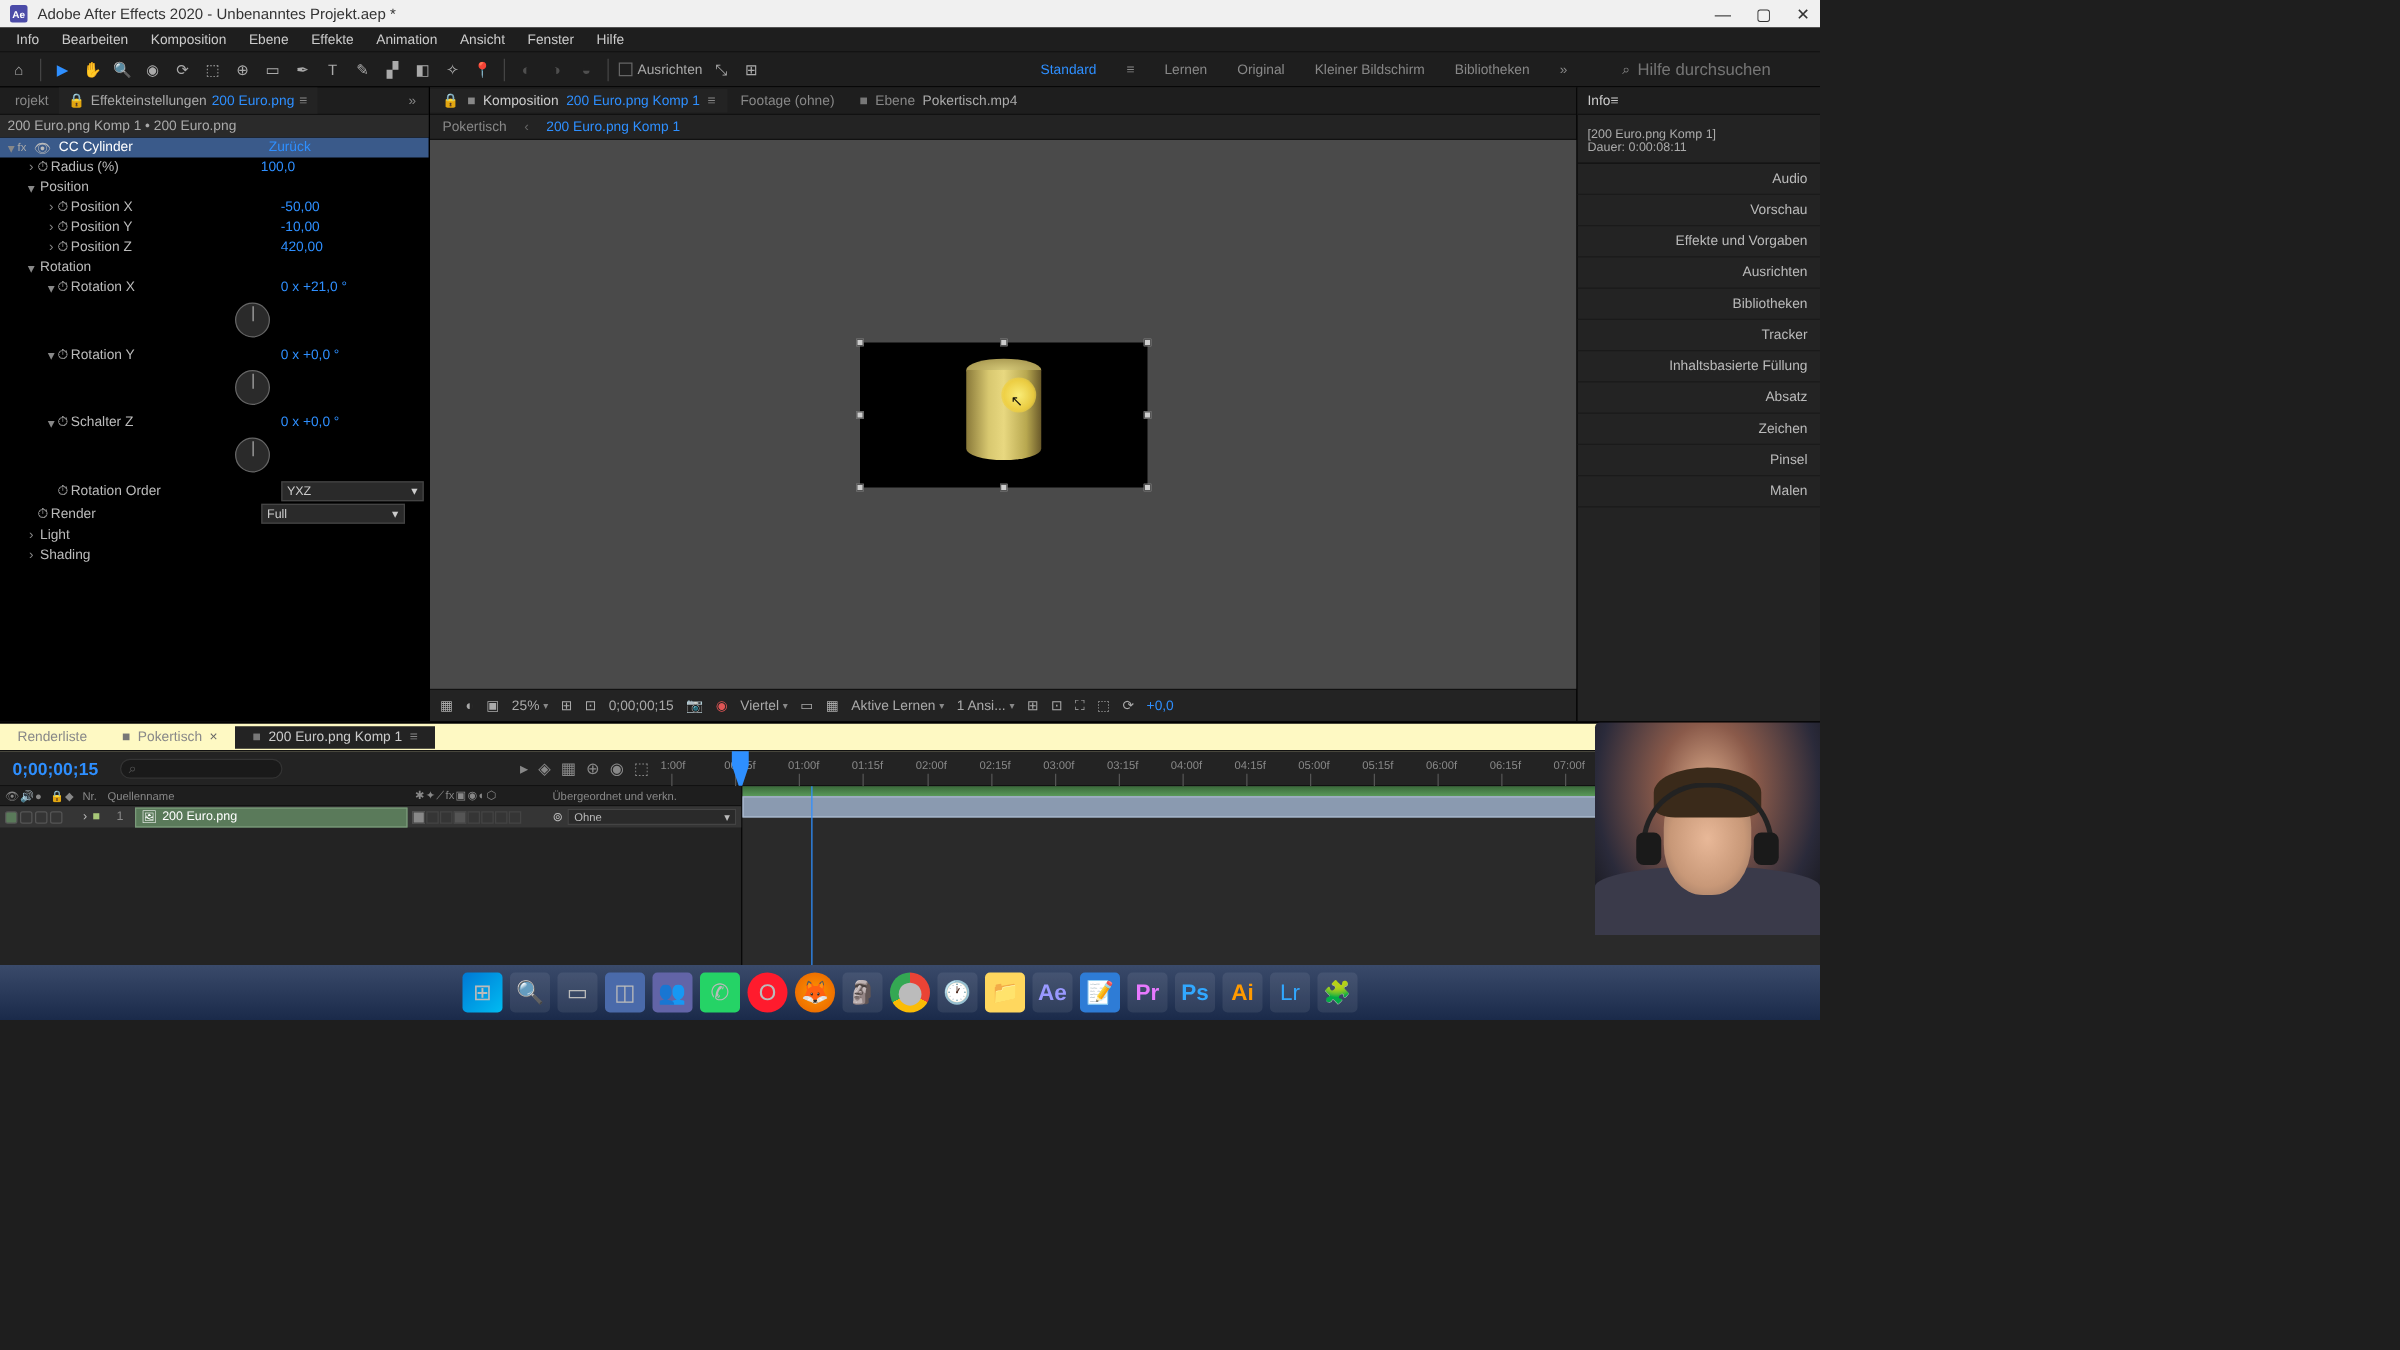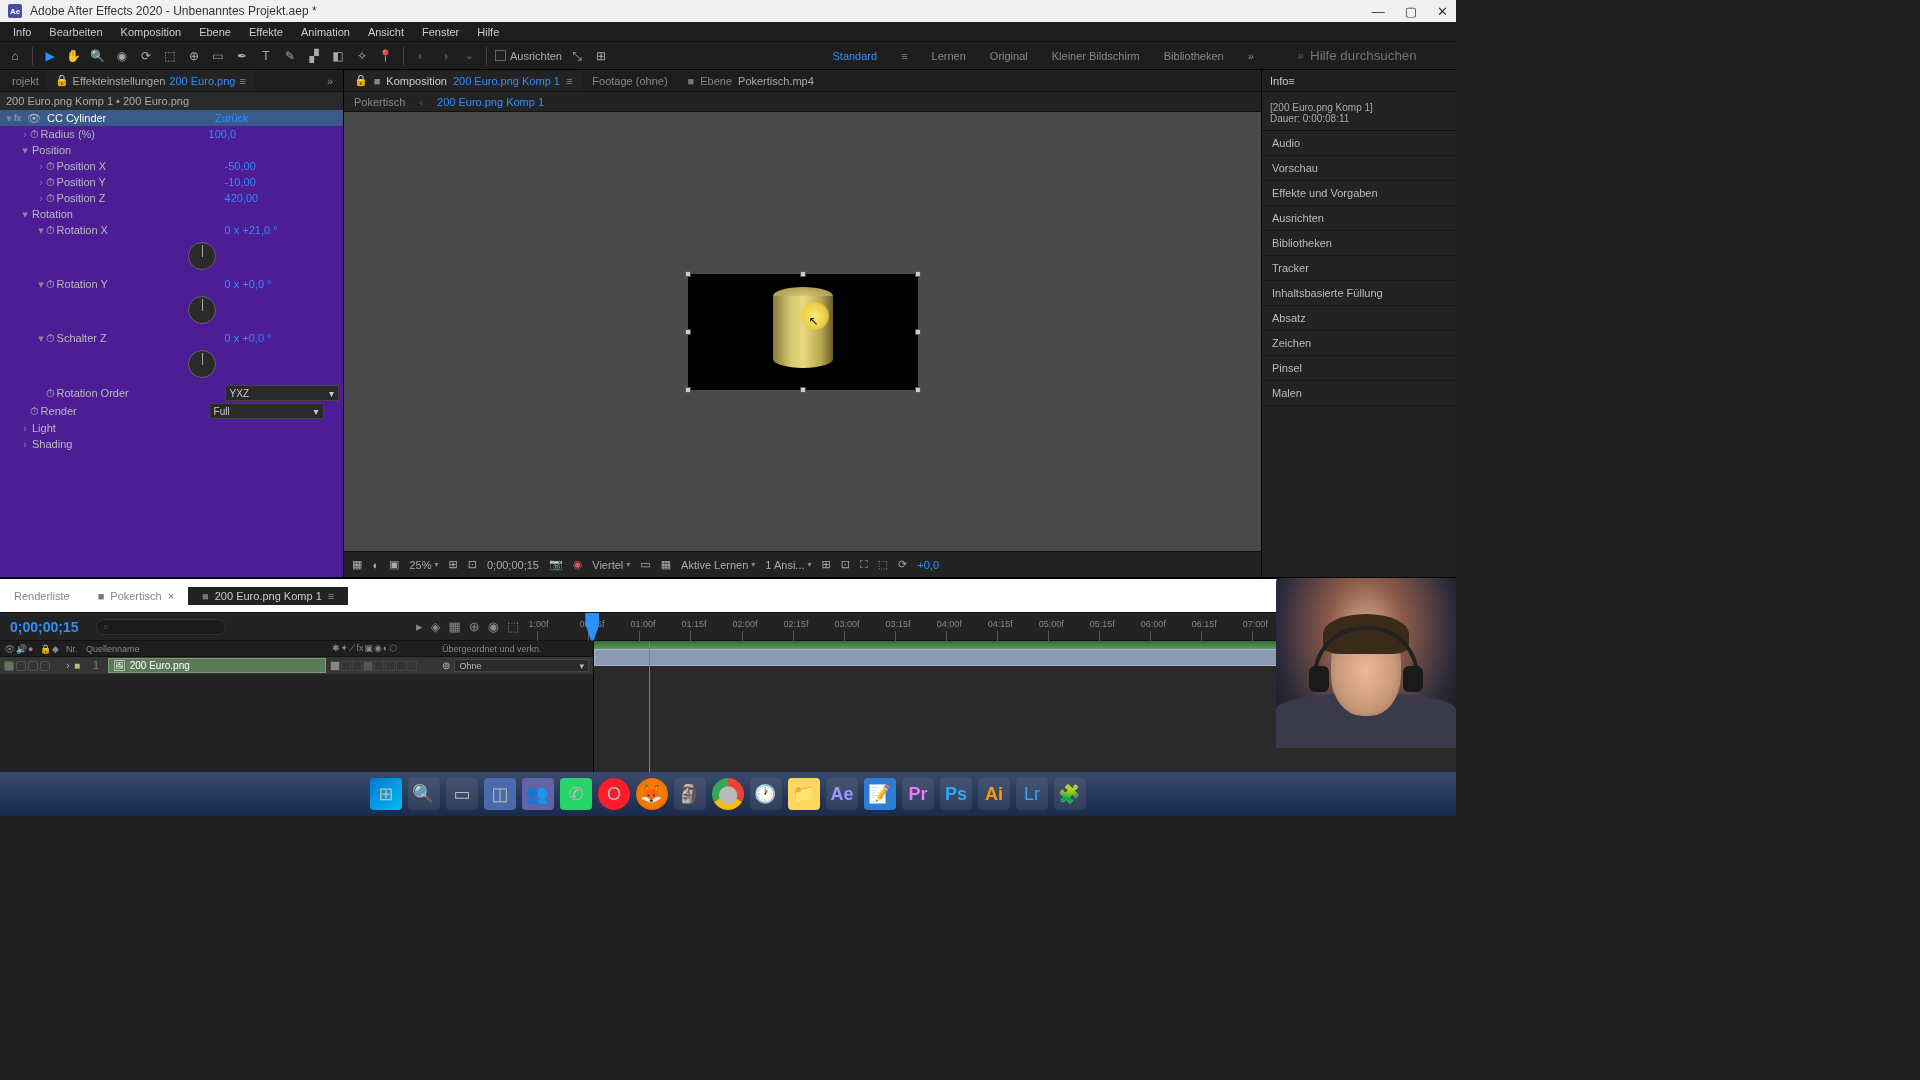--- a/index.html
+++ b/index.html
@@ -22,21 +22,21 @@
 .toolbar .toggle { display: flex; align-items: center; gap: 4px; color: #aaa; font-size: 11px; }
 .toolbar .checkbox { width: 11px; height: 11px; border: 1px solid #666; }
 .toolbar .workspace-tabs { margin-left: auto; display: flex; gap: 24px; align-items:center; }
 .toolbar .workspace-tabs span { color: #888; font-size: 11px; cursor: pointer; }
 .toolbar .workspace-tabs span.active { color: #2e8fff; }
 .toolbar .search { display: flex; align-items: center; gap: 6px; color: #888; margin-left: 20px; }
 .toolbar .search-box { width: 140px; height: 18px; background: transparent; border: none; color: #888; }
 
 
 .main { display: flex; height: 507px; }
-.left-panel { width: 344px; background: #4c1d95; border-right: 1px solid #000; display:flex; flex-direction:column;}
+.left-panel { width: 344px; background: #000000; border-right: 1px solid #000; display:flex; flex-direction:column;}
 .center-panel { flex: 1; background: #232323; display: flex; flex-direction: column; }
 .right-panel { width: 195px; background: #232323; border-left: 1px solid #000; }
 
 
 .panel-tabs { height: 22px; background: #1e1e1e; display: flex; align-items: center; padding: 0 4px; font-size: 11px; border-bottom:1px solid #111;}
 .panel-tabs .tab { padding: 4px 8px; color: #888; cursor: pointer; display:flex; align-items:center; gap:4px;}
 .panel-tabs .tab.active { color: #ccc; background:#232323;}
 .panel-tabs .tab-title { color:#aaa; }
 .panel-tabs .tab-sub { color:#2e8fff; }
 .panel-tabs .chev { margin-left:auto; color:#888; padding:0 6px; cursor:pointer;}
@@ -79,25 +79,25 @@
 .vf-drop { display:flex; align-items:center; gap:3px;}
 .vf-drop::after { content:"▾"; font-size:8px; color:#888;}
 
 
 .info-header { height:22px; background:#1e1e1e; display:flex; align-items:center; padding:0 8px; font-size:11px; color:#ccc; border-bottom:1px solid #111;}
 .info-body { padding:6px 8px; font-size:10px; color:#aaa; border-bottom:1px solid #111;}
 .swatch { display:inline-block; width:18px; height:18px; background:#a89850; border:1px solid #555; vertical-align:top; margin-right:6px;}
 .rgba-col { display:inline-block; vertical-align:top; line-height:13px;}
 .xy-col { float:right; line-height:13px; text-align:right;}
 .comp-info { margin-top:4px; }
-.right-list div { padding:6px 10px; color:#bbb; font-size:11px; border-bottom:1px solid #1a1a1a; cursor:pointer;}
+.right-list div { padding:6px 10px; color:#bbb; font-size:11px; border-bottom:1px solid #1a1a1a; cursor:pointer;text-align:right;}
 
 
 .timeline { height:215px; background:#232323; border-top:2px solid #000; display:flex; flex-direction:column; position:relative;}
-.tl-tabs { height:34px; background:#ffffff; display:flex; align-items:center; font-size:11px; border-bottom:1px solid #111;}
+.tl-tabs { height:22px; background:#fef9c3; display:flex; align-items:center; font-size:11px; border-bottom:1px solid #111;}
 .tl-tabs .tltab { padding:3px 14px; color:#888; display:flex; align-items:center; gap:6px; cursor:pointer;}
 .tl-tabs .tltab.active { background:#232323; color:#ccc;}
 .tl-header { height:28px; display:flex; align-items:center; border-bottom:1px solid #111;}
 .tl-time { color:#2e8fff; font-size:14px; font-weight:bold; padding:0 10px; width:90px;}
 .tl-search { width:130px; height:16px; background:#1a1a1a; border:1px solid #333; border-radius:8px; margin-left:6px; display:flex; align-items:center; padding:0 6px;}
 .tl-icons { display:flex; gap:8px; margin-left:auto; padding:0 10px; color:#888;}
 .tl-icons span { cursor:pointer; font-size:13px;}
 .tl-ruler { flex:1; position:relative; height:28px; margin-left:8px;}
 .tl-ruler-bg { position:absolute; inset:0; display:flex; align-items:flex-end;}
 .tick { flex:1; border-left:1px solid #555; height:10px; position:relative; font-size:9px; color:#888;}

